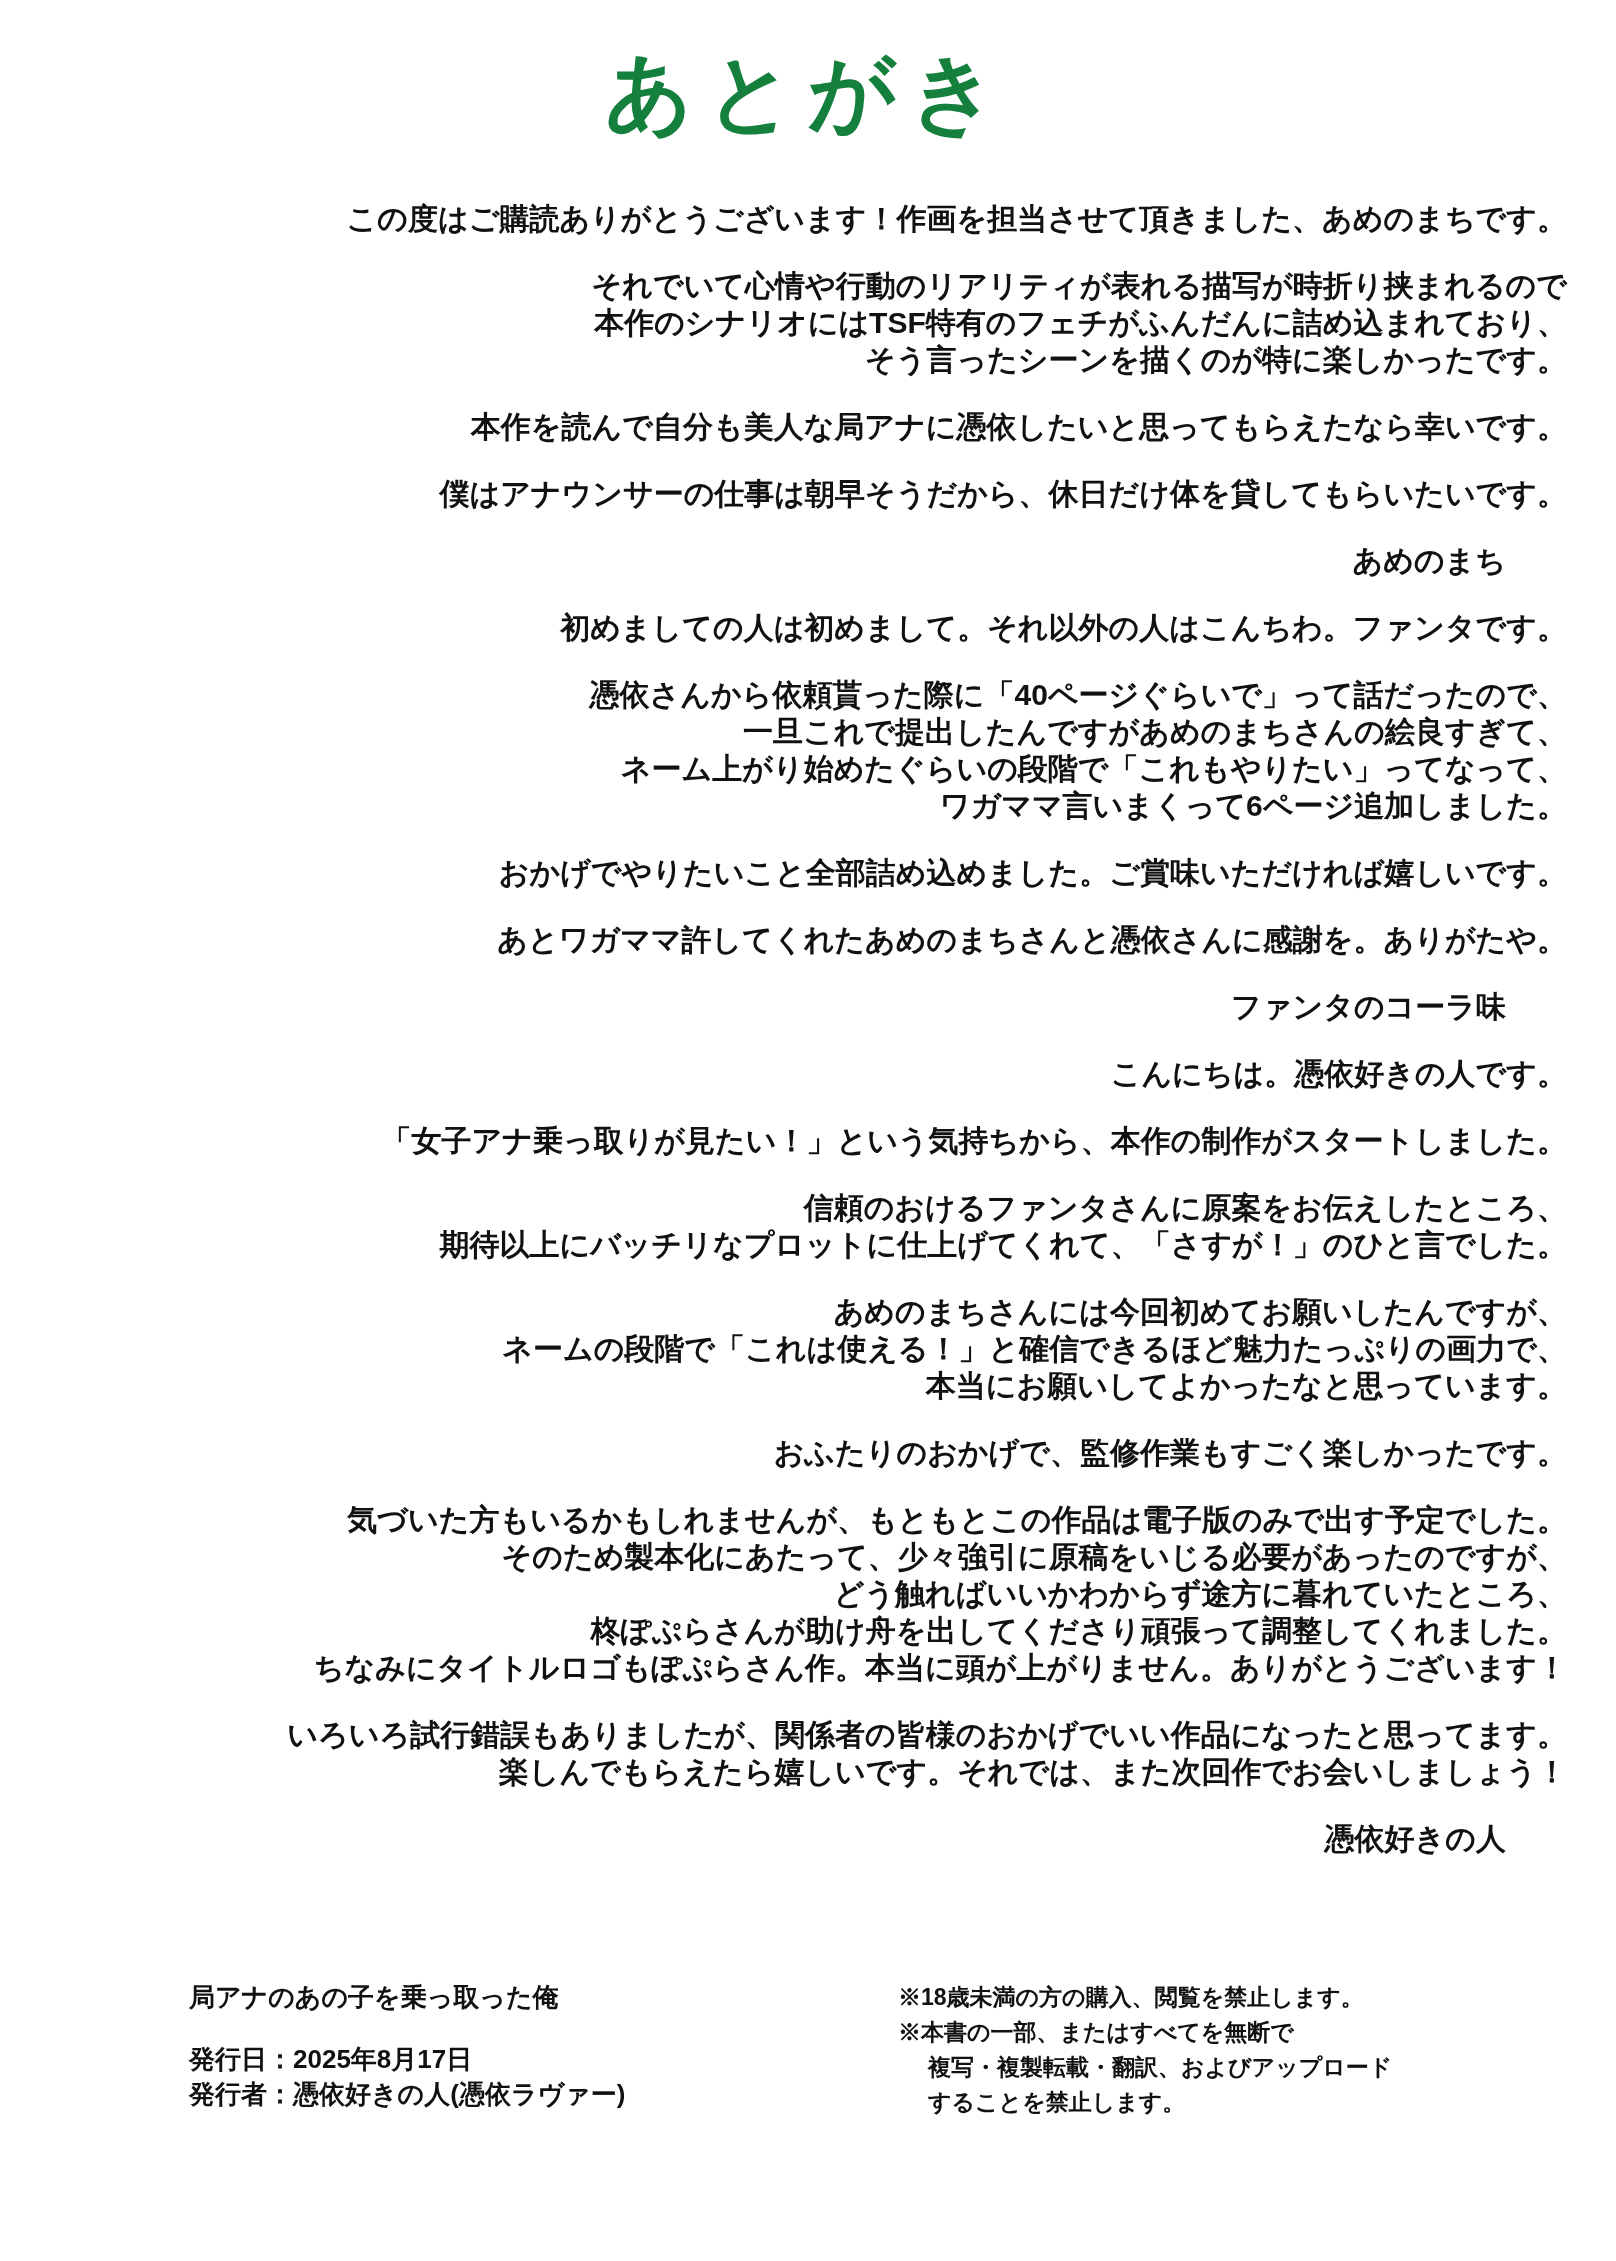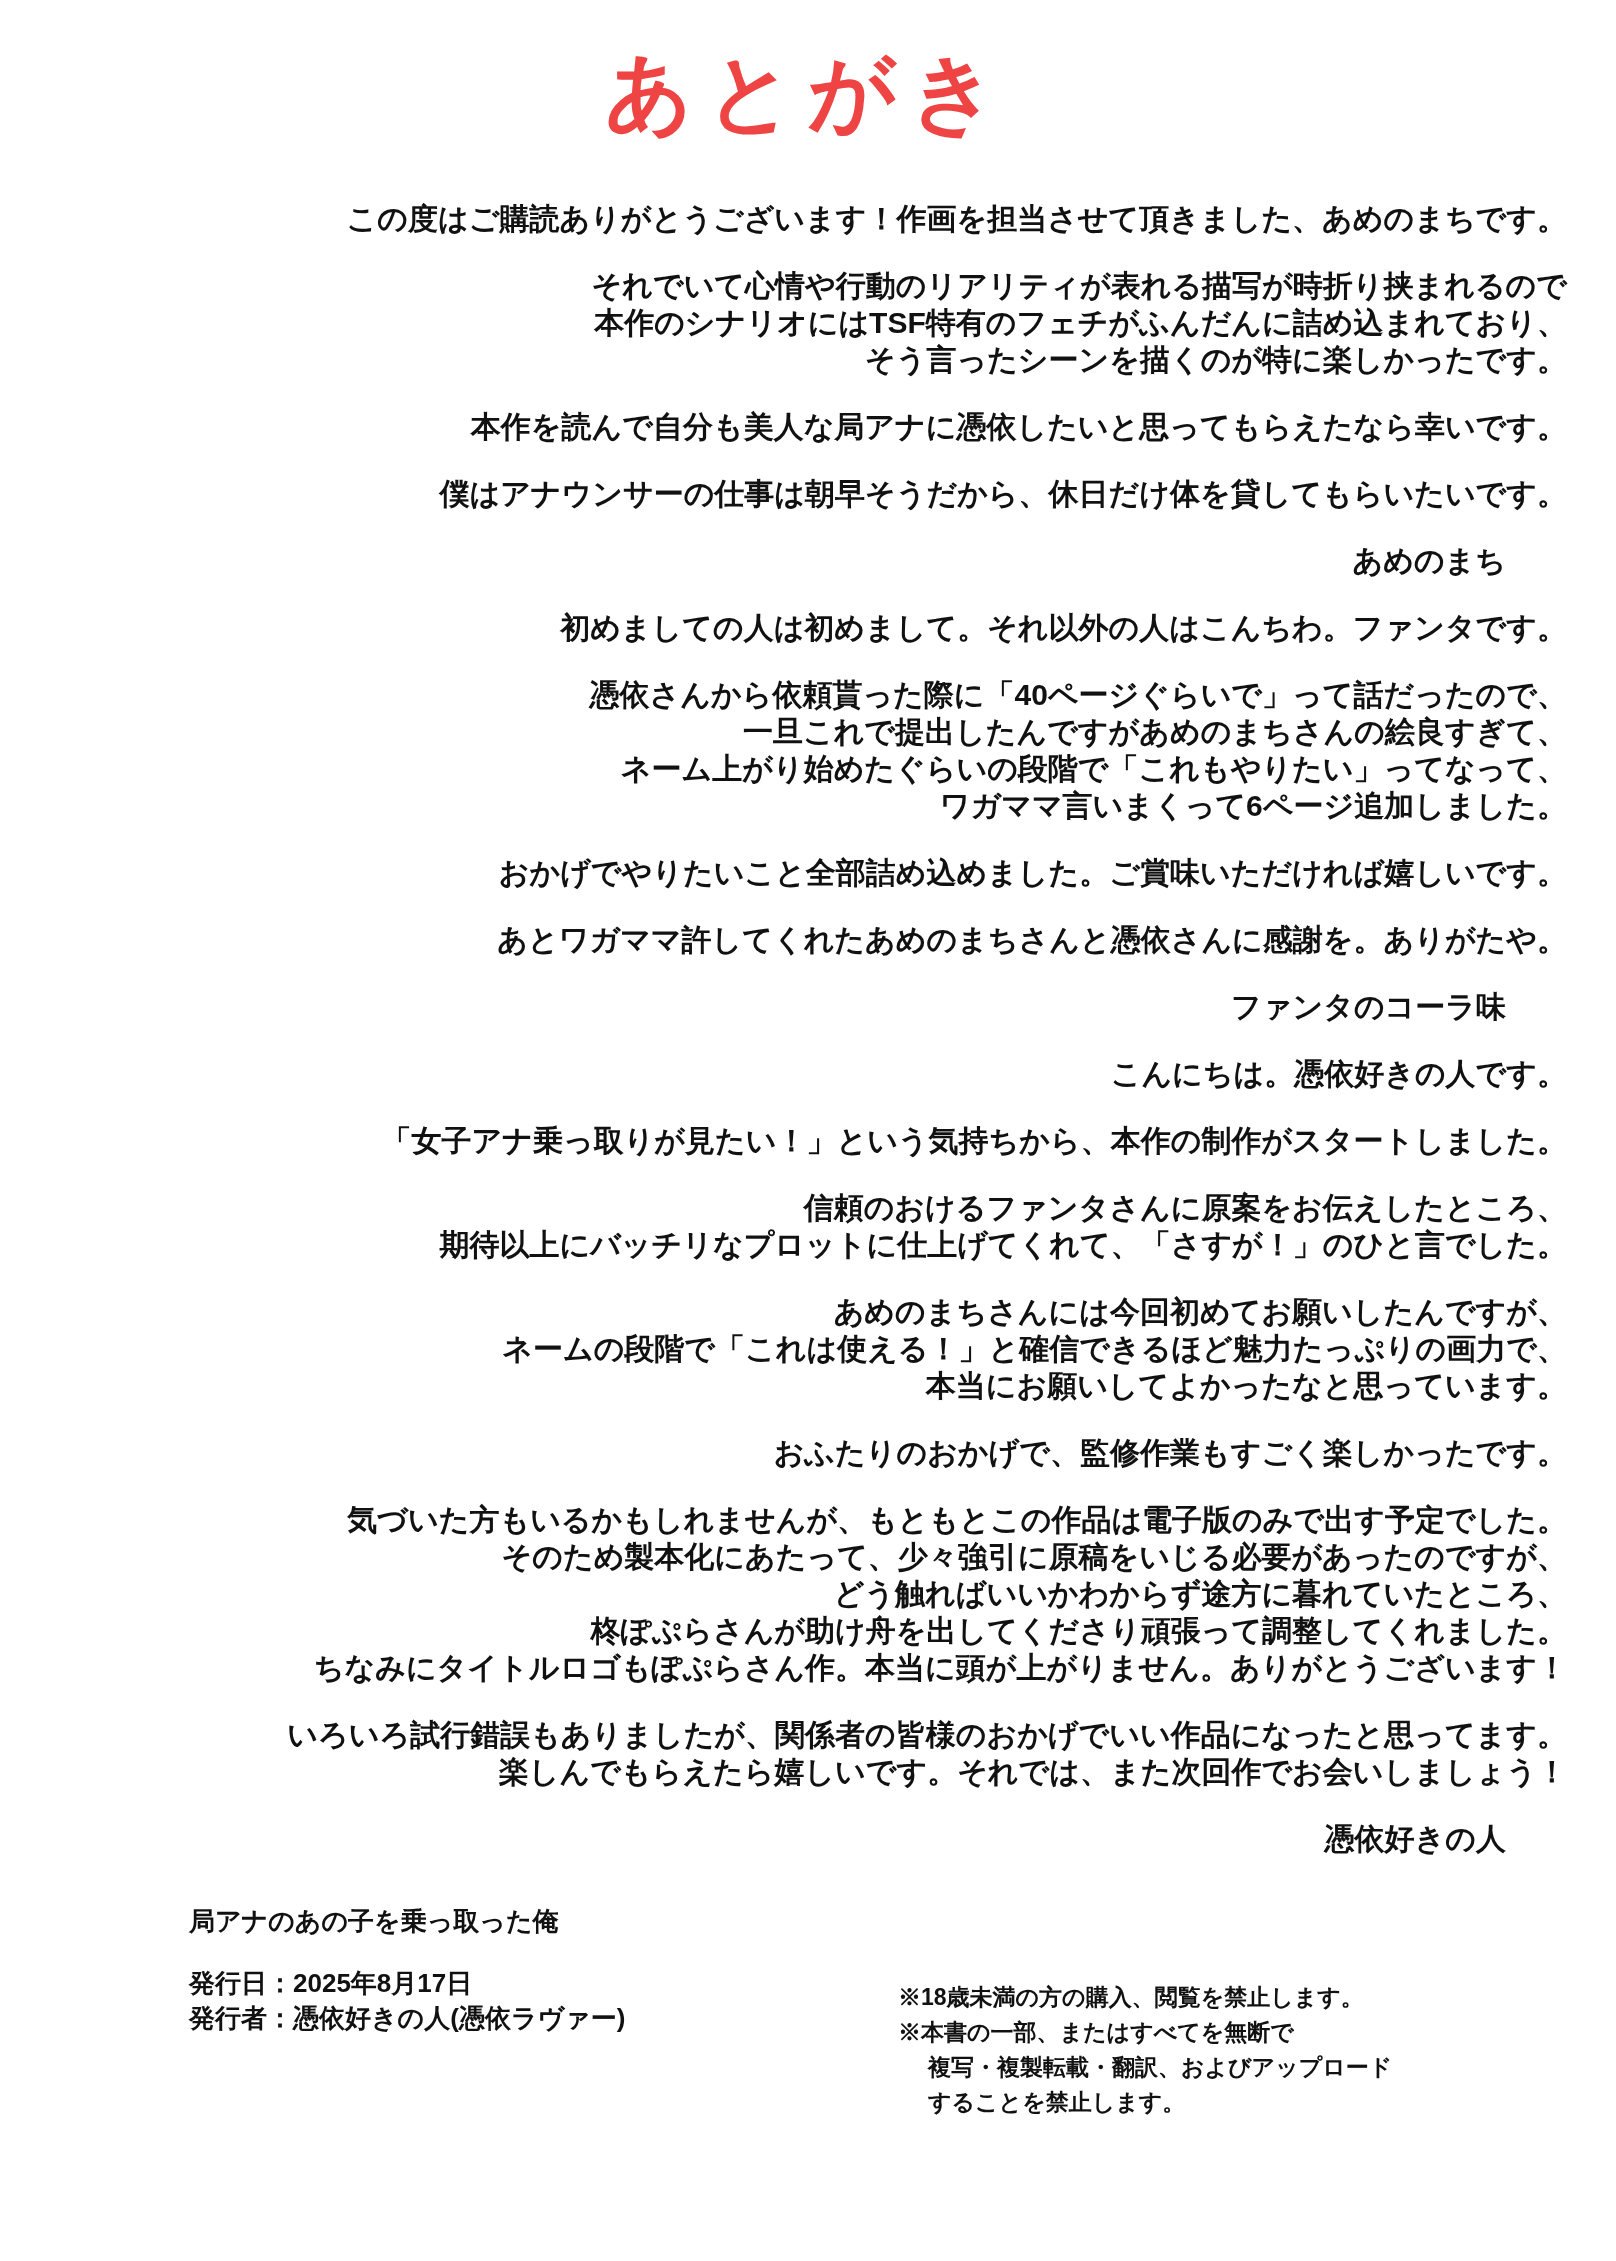--- a/index.html
+++ b/index.html
@@ -20,21 +20,21 @@
   .title {
     position: absolute;
     top: 35px;
     left: 0;
     width: 100%;
     margin: 0;
     text-align: center;
     font-size: 86px;
     font-weight: 700;
     letter-spacing: 13.5px;
-    color: #ef4444;
+    color: #15803d;
   }
   .body-text {
     position: absolute;
     top: 200px;
     left: 258px;
     right: 49px;
     font-size: 30px;
     line-height: 37px;
   }
   .para {
@@ -45,21 +45,21 @@
     white-space: nowrap;
   }
   .sig {
     text-align: right;
     padding-right: 61px;
     white-space: nowrap;
   }
   .colophon {
     position: absolute;
     left: 189px;
-    top: 1904px;
+    top: 1980px;
     font-size: 26px;
     line-height: 35px;
   }
   .colophon .gap {
     height: 27px;
   }
   .notices {
     position: absolute;
     left: 898px;
     top: 1980px;

